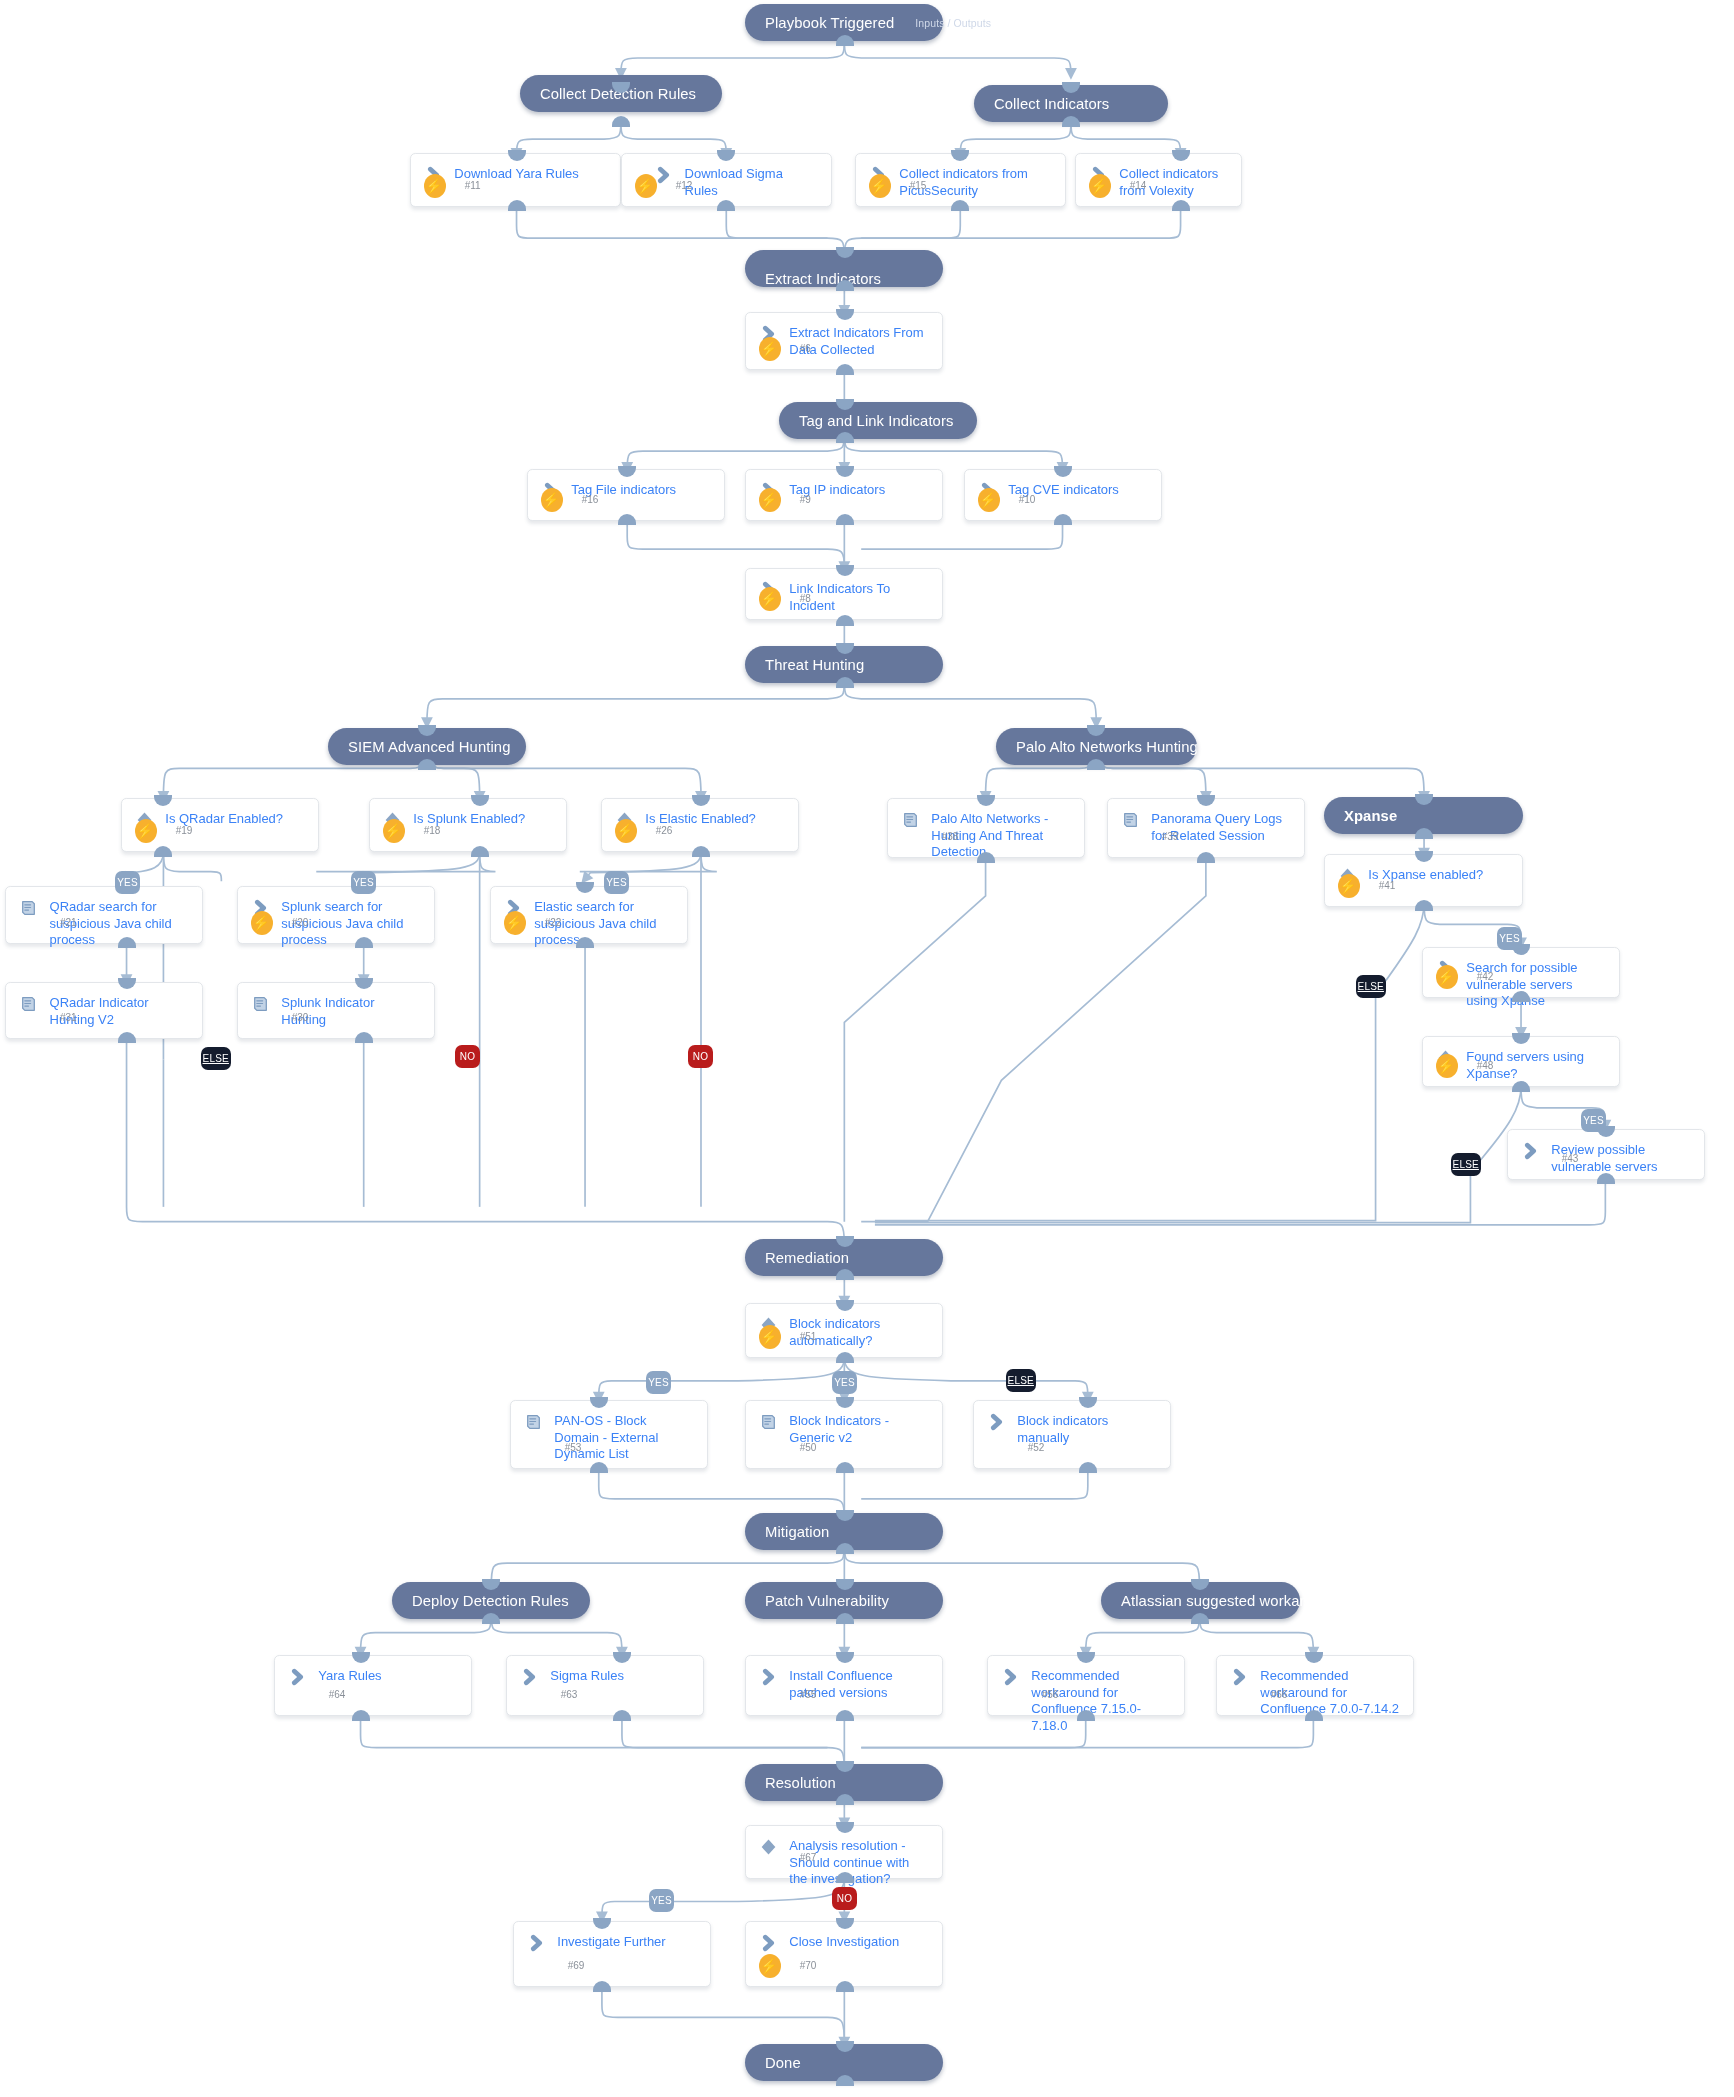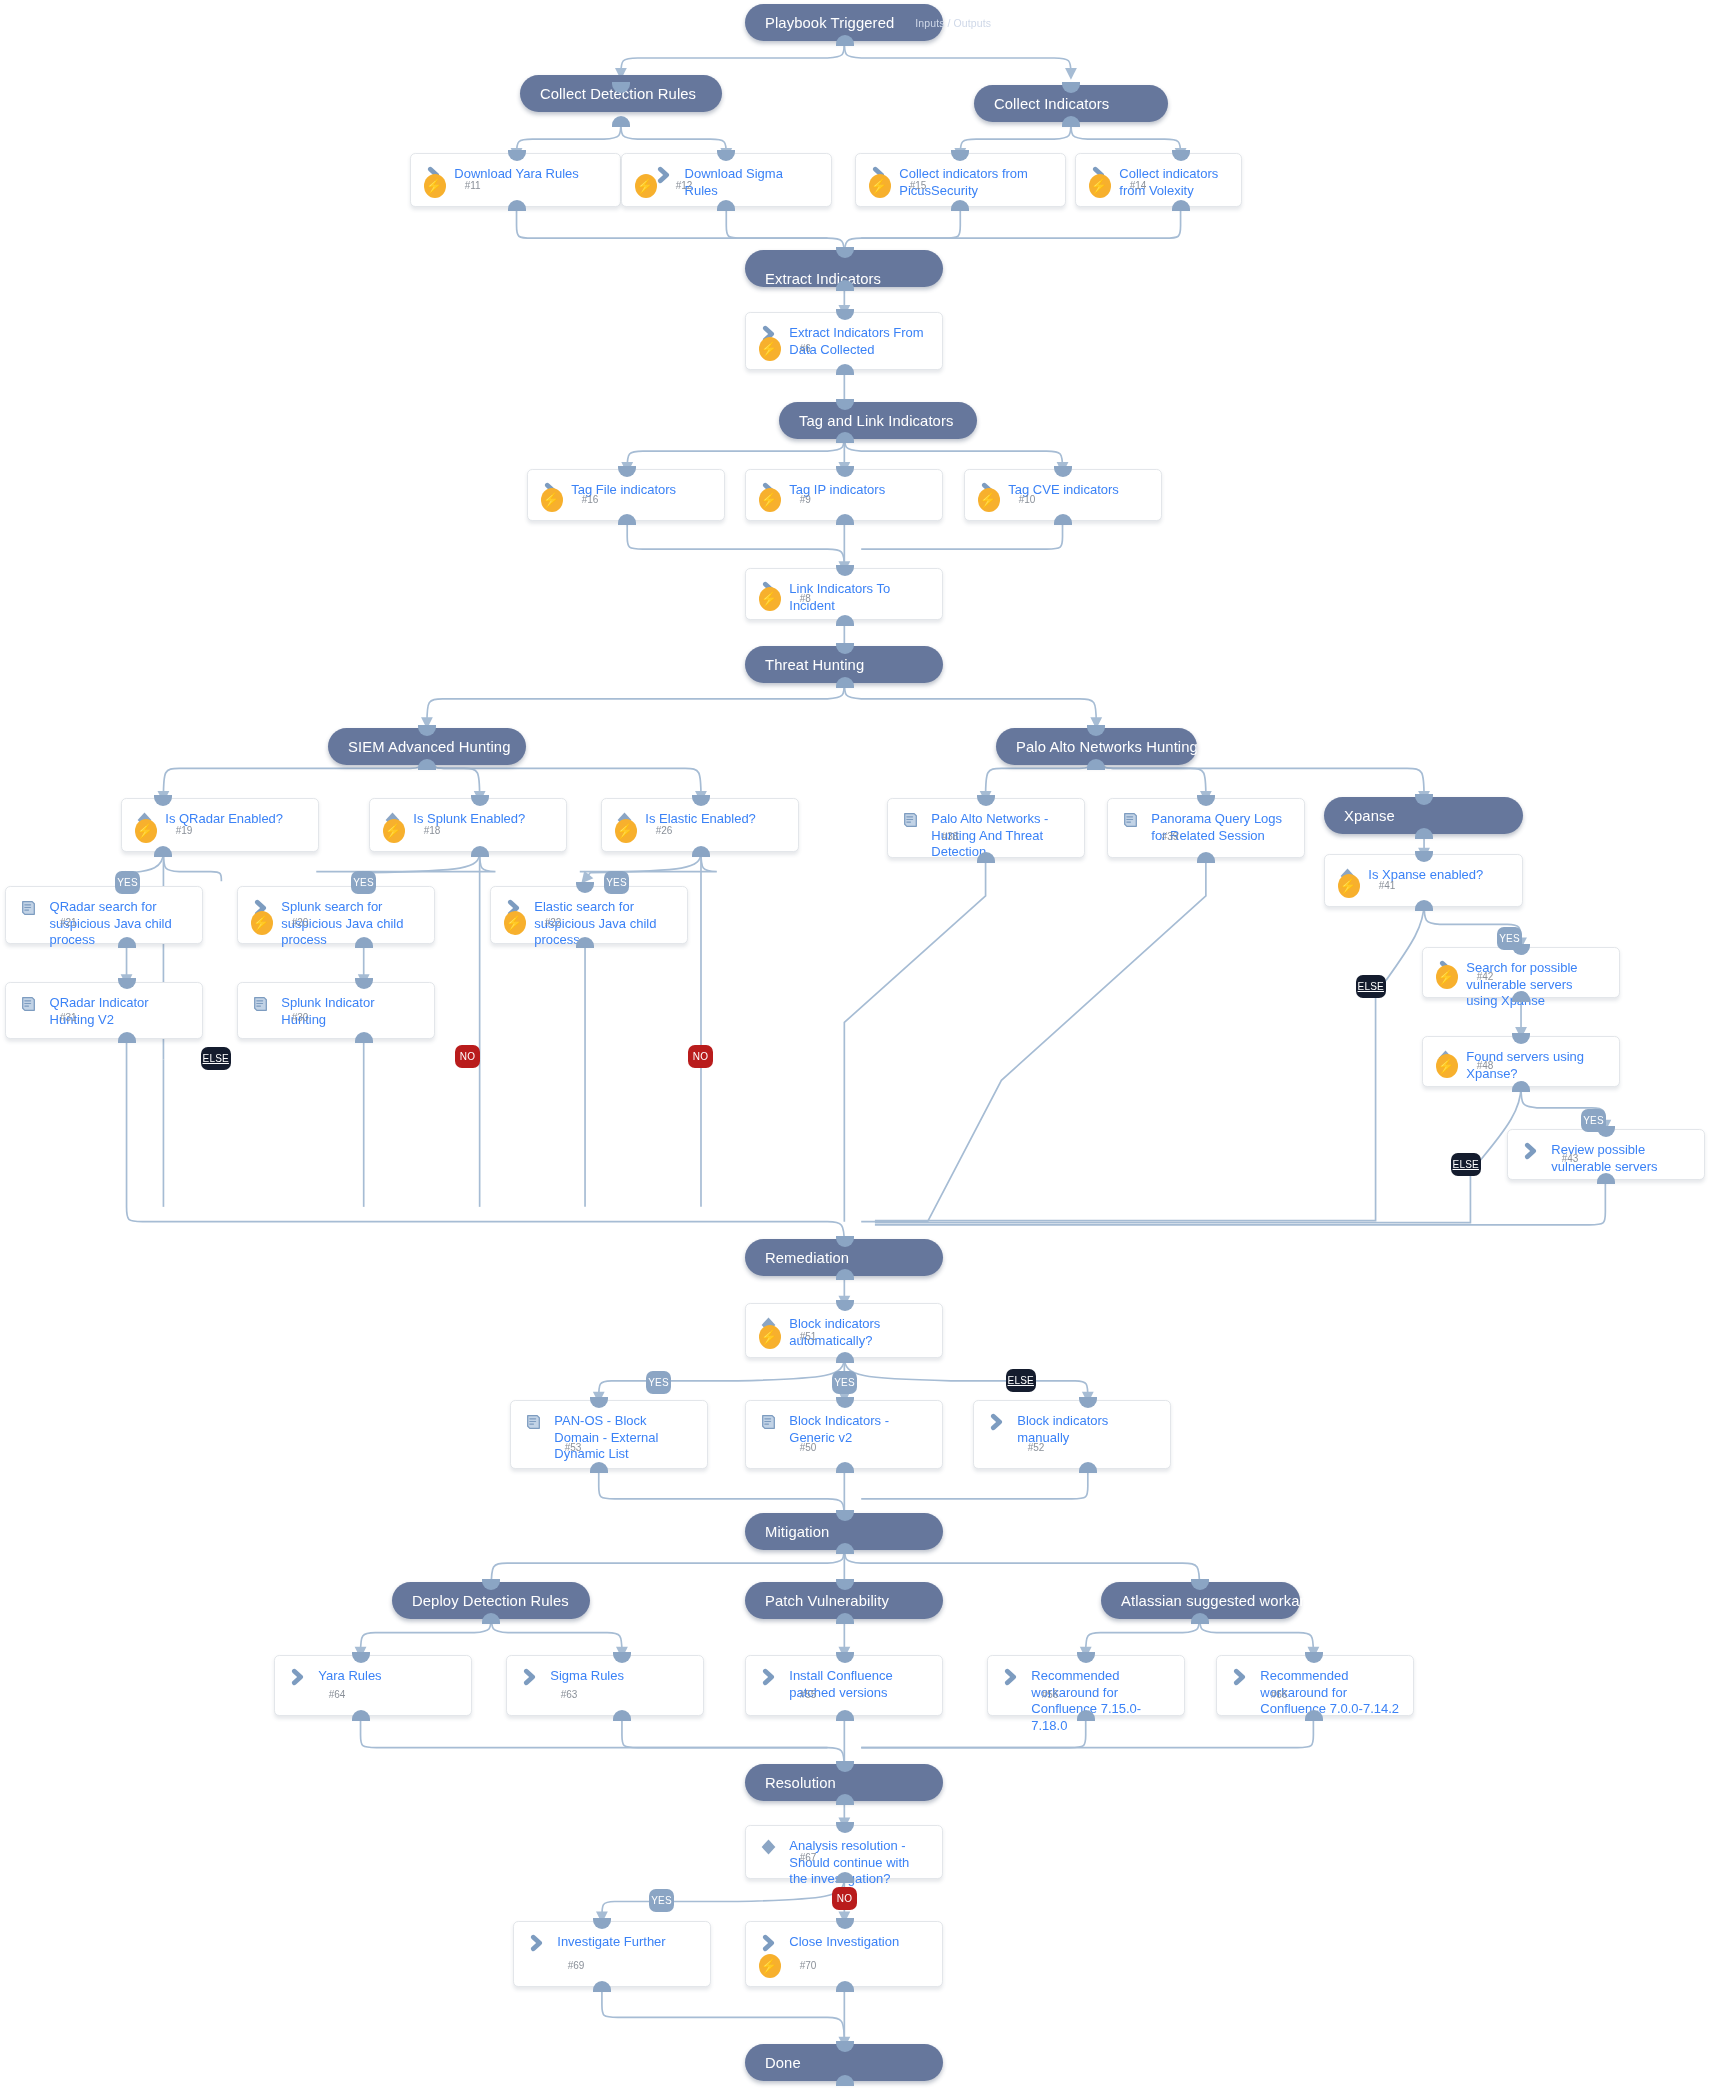--- a/index.html
+++ b/index.html
@@ -252,21 +252,21 @@
   </div>
   <div class="knob top" style="left:418px; top:725px;"></div>
   <div class="knob bottom" style="left:418px; top:759px;"></div>
 
   <div class="pill" style="left:996px; top:728px; width:201px; height:37px;">
     <span>Palo Alto Networks Hunting</span>
   </div>
   <div class="knob top" style="left:1087px; top:725px;"></div>
   <div class="knob bottom" style="left:1087px; top:759px;"></div>
 
-  <div class="pill" style="left:1324px; top:797px; width:199px; height:37px;">
+  <div class="pill" style="left:1324px; top:797px; width:199px; height:37px;font-weight:bold;">
     <span>Xpanse</span>
   </div>
   <div class="knob top" style="left:1415px; top:794px;"></div>
   <div class="knob bottom" style="left:1415px; top:828px;"></div>
 
   <div class="pill" style="left:745px; top:1239px; width:198px; height:37px;">
     <span>Remediation</span>
   </div>
   <div class="knob top" style="left:836px; top:1236px;"></div>
   <div class="knob bottom" style="left:836px; top:1269px;"></div>

